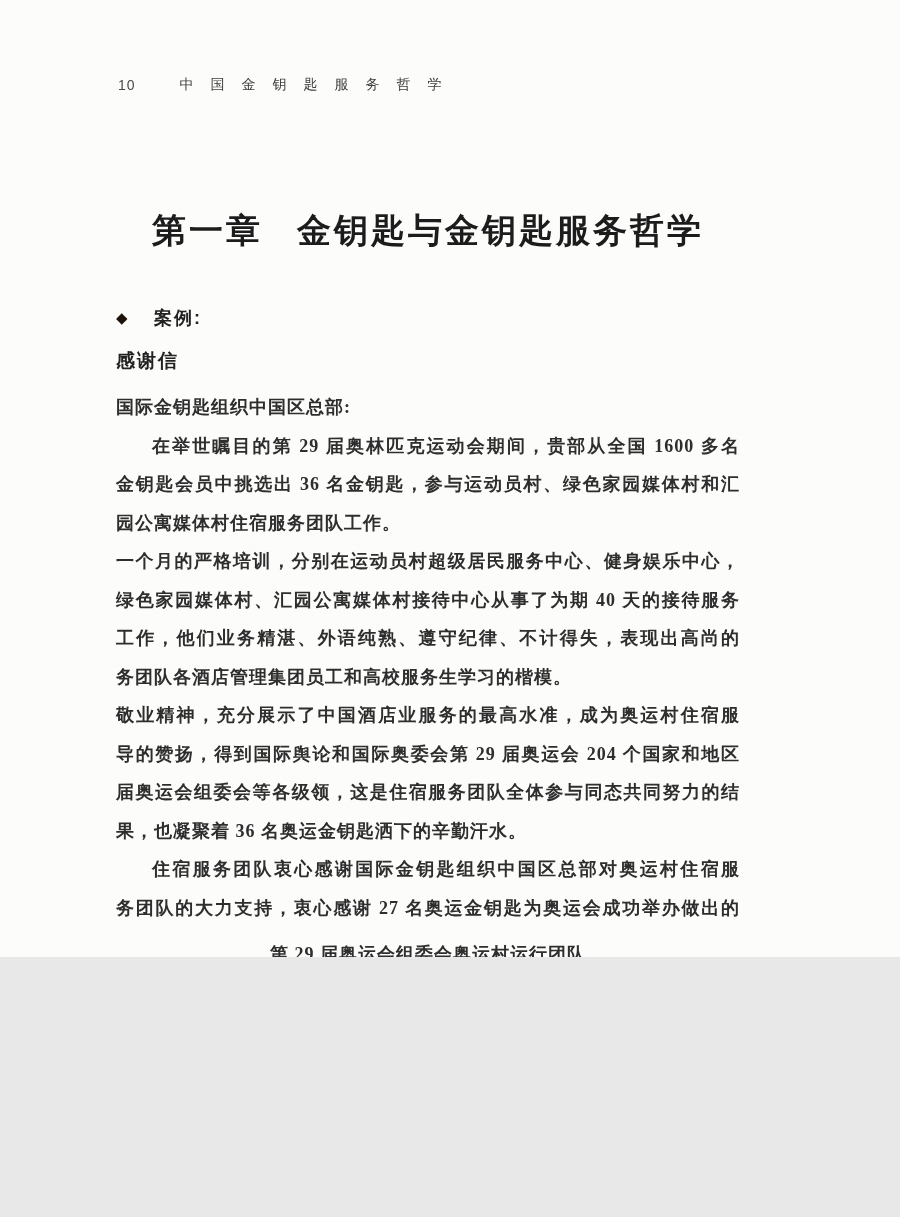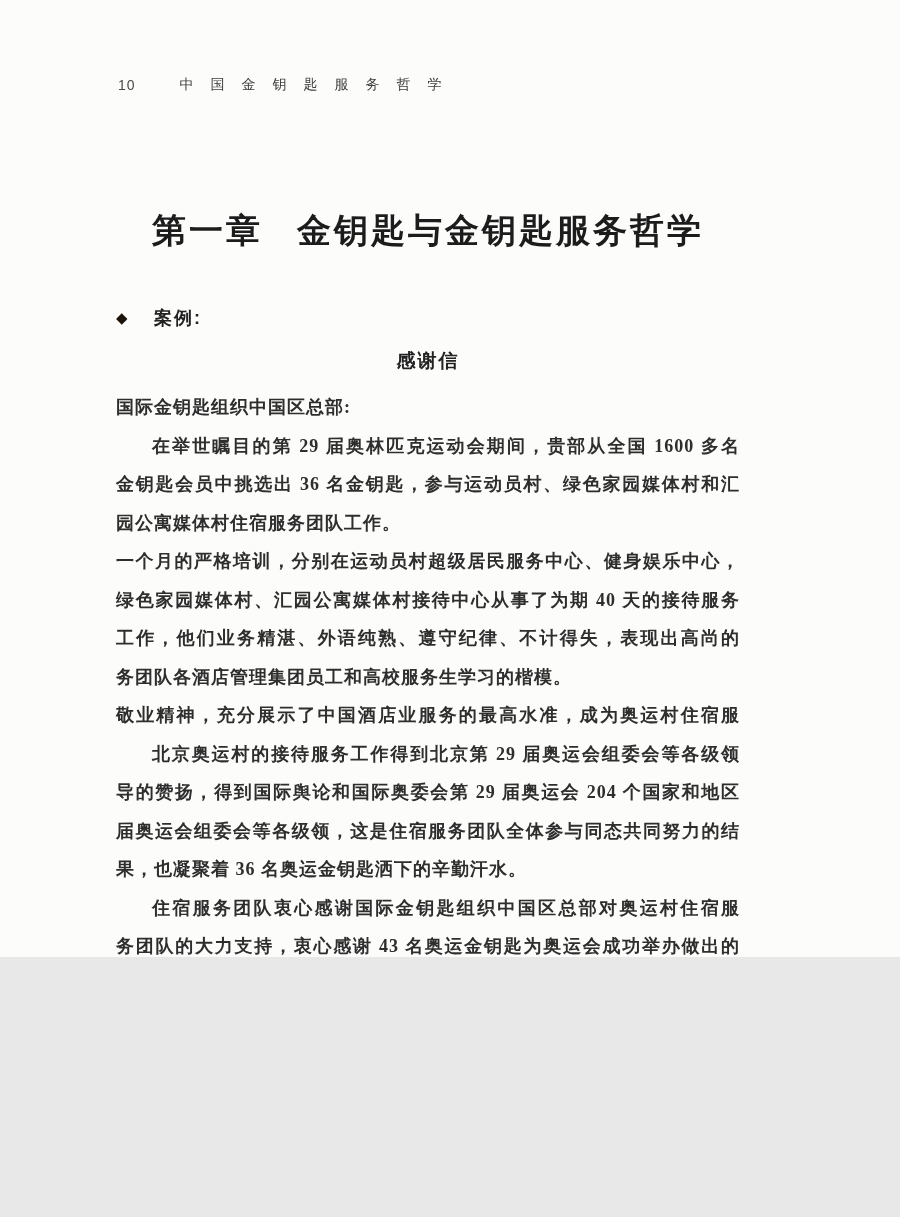--- a/index.html
+++ b/index.html
@@ -65,21 +65,21 @@
   .case-label {
     display: inline-block;
     margin-left: 22px;
     font-weight: bold;
     font-size: 18px;
     letter-spacing: 2px;
     color: #222;
   }
   .letter-title {
     margin-top: 18px;
-    text-align: center;
+    text-align: left;
     font-family: Liberation Serif, serif;
     font-weight: bold;
     font-size: 19px;
     letter-spacing: 2px;
     color: #222;
     height: 26px;
   }
   .letter-body {
     margin-top: 14px;
     font-family: "Liberation Serif", "DejaVu Serif", serif;
@@ -127,23 +127,22 @@
     <div class="letter-body">
       <div class="bl end">国际金钥匙组织中国区总部:</div>
       <div class="bl indent">在举世瞩目的第 29 届奥林匹克运动会期间，贵部从全国 1600 多名</div>
       <div class="bl">金钥匙会员中挑选出 36 名金钥匙，参与运动员村、绿色家园媒体村和汇</div>
       <div class="bl end">园公寓媒体村住宿服务团队工作。</div>
       <div class="bl">一个月的严格培训，分别在运动员村超级居民服务中心、健身娱乐中心，</div>
       <div class="bl">绿色家园媒体村、汇园公寓媒体村接待中心从事了为期 40 天的接待服务</div>
       <div class="bl">工作，他们业务精湛、外语纯熟、遵守纪律、不计得失，表现出高尚的</div>
       <div class="bl end">务团队各酒店管理集团员工和高校服务生学习的楷模。</div>
       <div class="bl">敬业精神，充分展示了中国酒店业服务的最高水准，成为奥运村住宿服</div>
-      <div class="bl indent">北京奥运村的接待服务工作得到北京第 29 届奥运会组委会等各级领</div>
       <div class="bl">导的赞扬，得到国际舆论和国际奥委会第 29 届奥运会 204 个国家和地区</div>
       <div class="bl">届奥运会组委会等各级领，这是住宿服务团队全体参与同态共同努力的结</div>
       <div class="bl end">果，也凝聚着 36 名奥运金钥匙洒下的辛勤汗水。</div>
       <div class="bl indent">住宿服务团队衷心感谢国际金钥匙组织中国区总部对奥运村住宿服</div>
-      <div class="bl">务团队的大力支持，衷心感谢 43 名奥运金钥匙为奥运会成功举办做出的</div>
+      <div class="bl">务团队的大力支持，衷心感谢 27 名奥运金钥匙为奥运会成功举办做出的</div>
       <div class="signature">第 29 届奥运会组委会奥运村运行团队</div>
     </div>
 
   </div>
 </div>
 
 </body></html>

